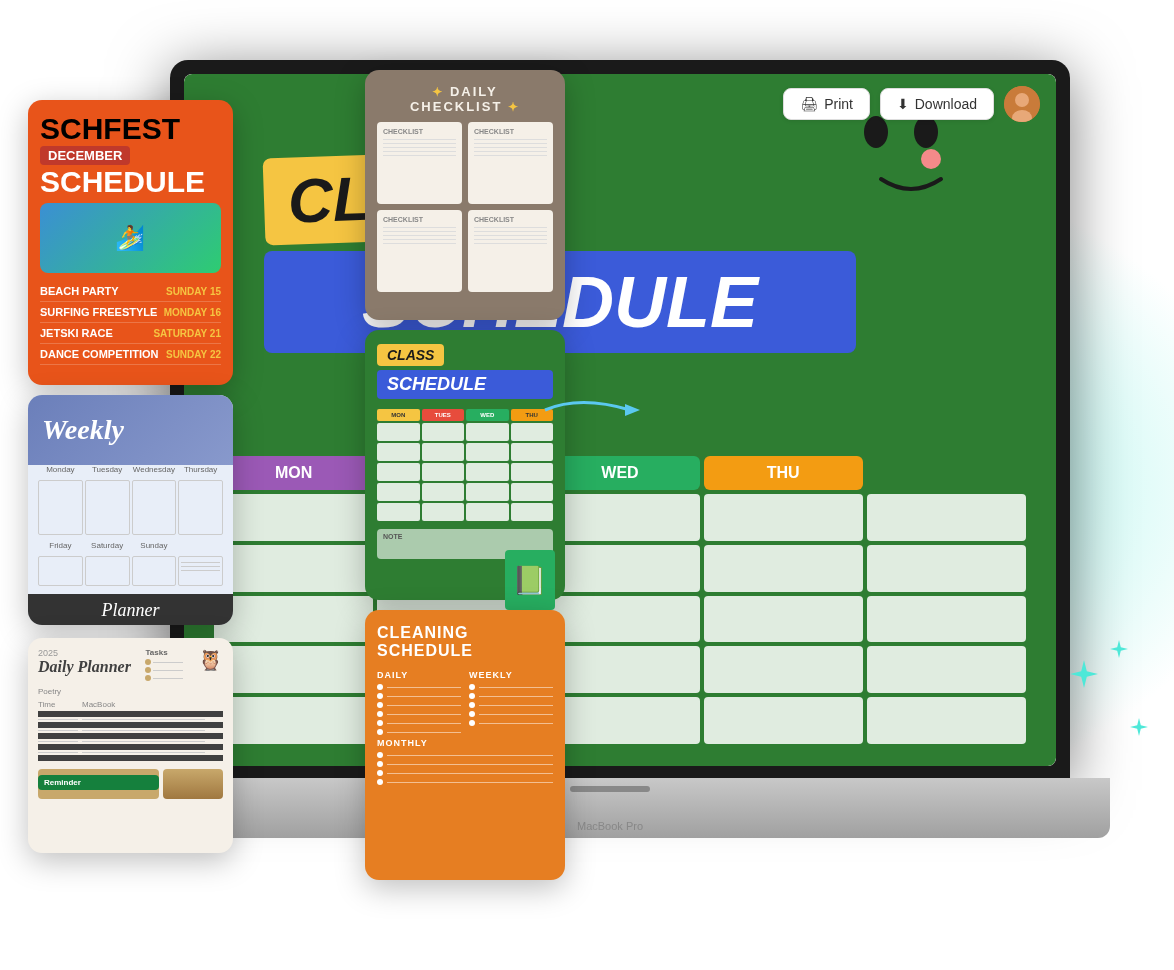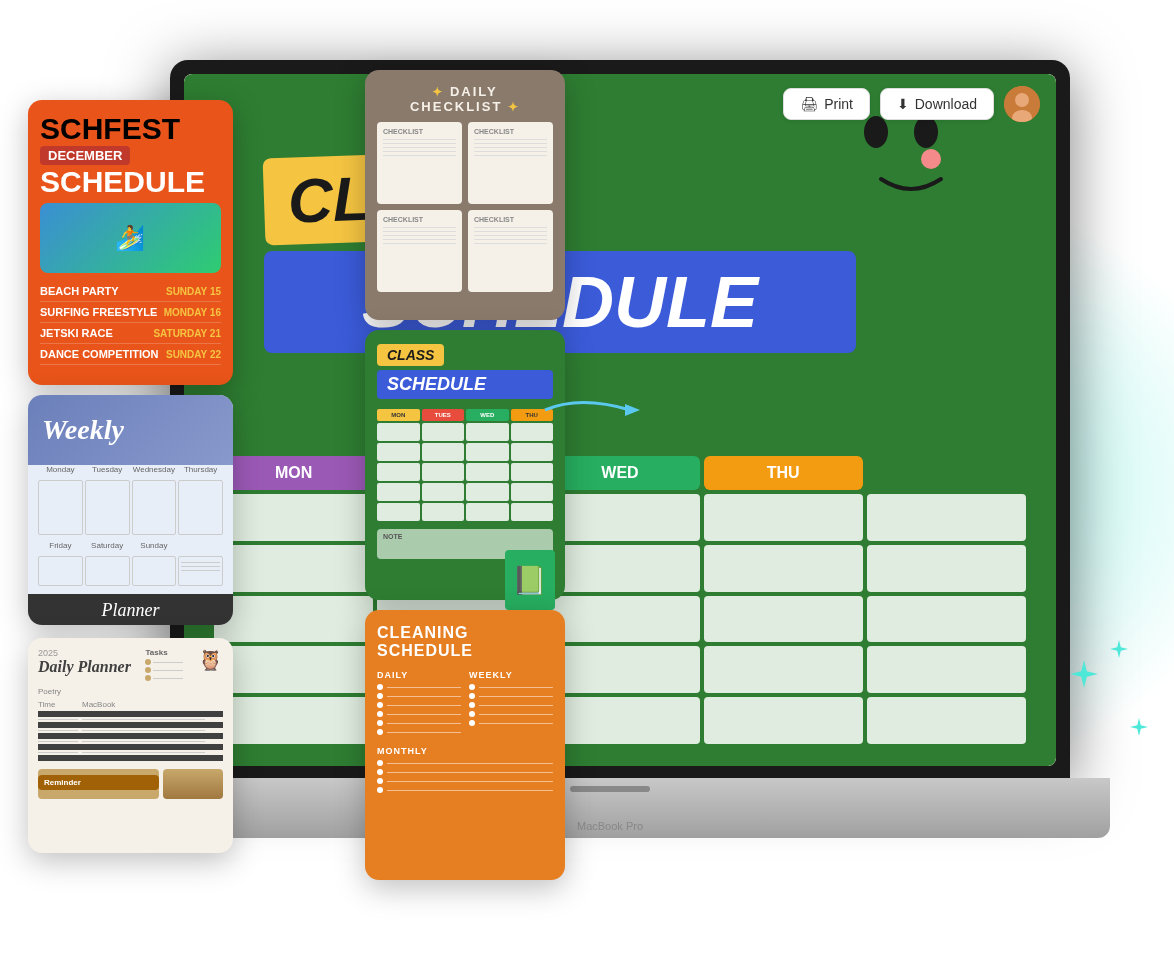--- a/index.html
+++ b/index.html
@@ -394,21 +394,21 @@
       height: 1px;
       background: #ccc;
     }
     .daily-dot {
       width: 6px; height: 6px;
       border-radius: 50%;
       background: #c8a86b;
     }
     .daily-reminder {
       margin-top: 6px;
-      background: #a16207;
+      background: #15803d;
       border-radius: 4px;
       padding: 3px 6px;
       font-size: 8px;
       color: #fff;
       font-weight: 700;
     }
 
     
     .card-checklist {
       left: 365px;
@@ -575,21 +575,20 @@
       border-radius: 50%;
       background: #fff;
       flex-shrink: 0;
     }
     .cleaning-line {
       flex: 1;
       height: 1px;
       background: rgba(255,255,255,0.5);
     }
     .cleaning-full {
-      margin-top: 8px;
     }
 
     
     .arrow-svg {
       position: absolute;
       left: 540px;
       top: 390px;
       z-index: 15;
     }
   </style>

